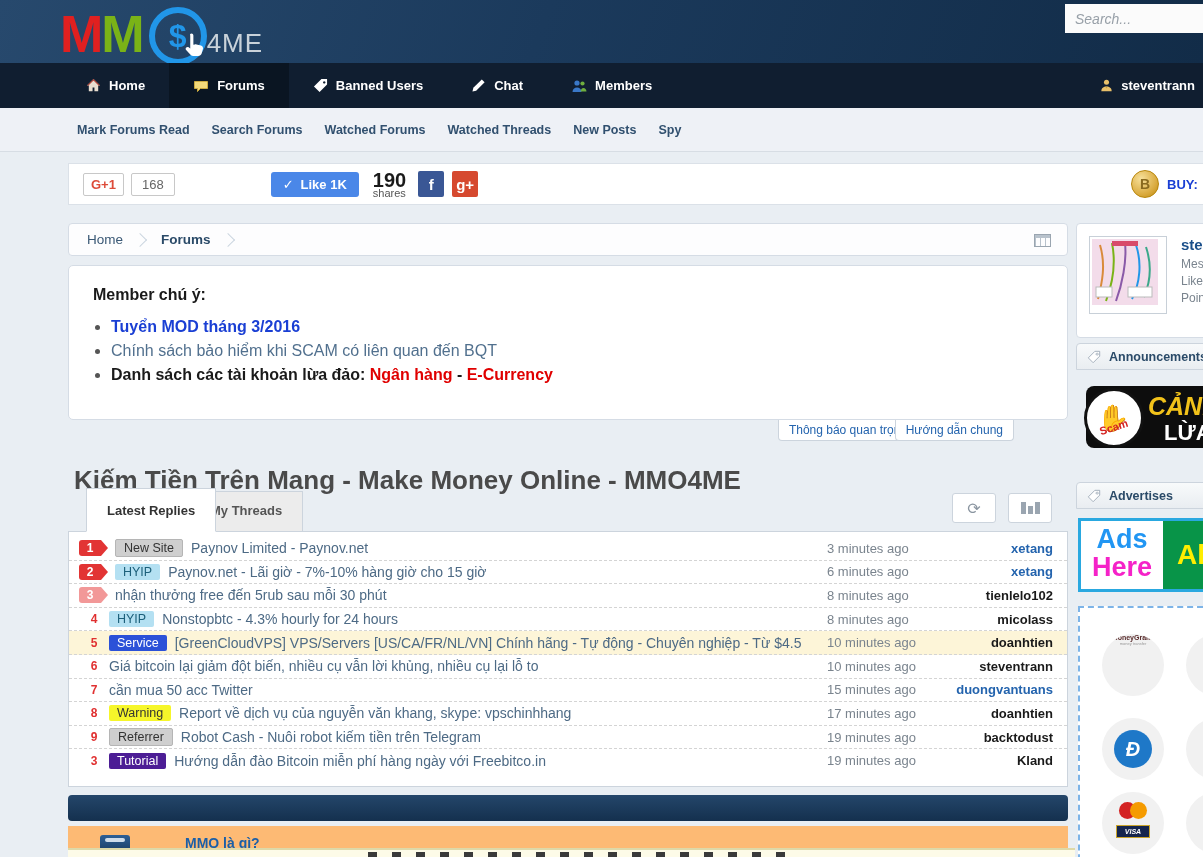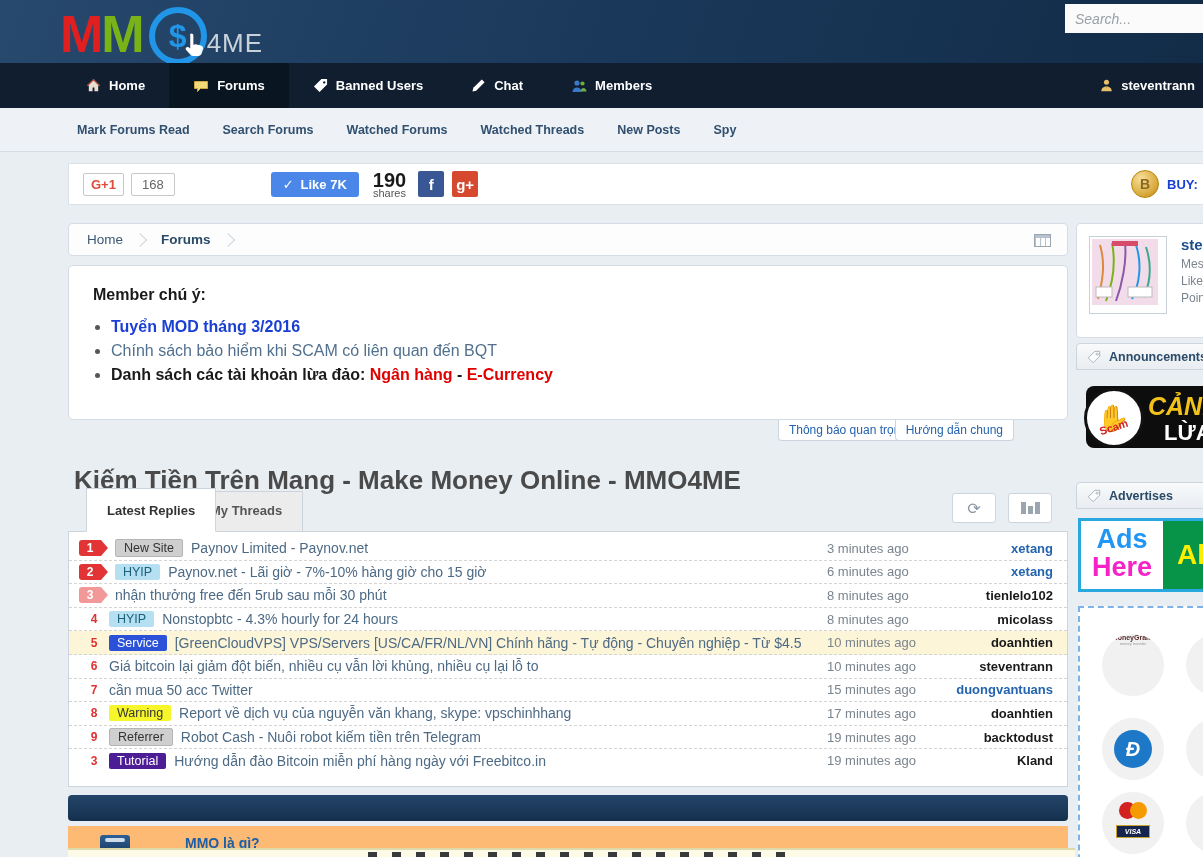--- a/index.html
+++ b/index.html
@@ -25,32 +25,32 @@
   
   .mainnav{position:absolute;left:0;top:63px;width:100%;height:45px;background:#101e30;display:flex;align-items:stretch;}
   .nav-item{display:flex;align-items:center;gap:8px;padding:0 24px;color:#fff;font-size:13px;font-weight:bold;}
   .nav-item:first-child{margin-left:62px;}
   .nav-item.active{background:#0a1522;}
   .nav-user{position:absolute;right:8px;top:0;height:45px;display:flex;align-items:center;gap:7px;
     color:#fff;font-size:13px;font-weight:bold;}
 
   
   .subnav{position:absolute;left:0;top:108px;width:100%;height:44px;background:#eef1f6;border-bottom:1px solid #d7dde4;
-    display:flex;align-items:center;gap:33px;padding-left:77px;box-sizing:border-box;}
+    display:flex;align-items:center;gap:22px;padding-left:77px;box-sizing:border-box;}
   .subnav a{color:#31506f;font-size:12.5px;font-weight:bold;}
 
   
   .socialbar{position:absolute;left:68px;top:163px;width:1175px;height:40px;background:#fff;border:1px solid #dbe1e8;
     display:flex;align-items:center;}
   .gplus{display:flex;align-items:center;margin-left:14px;}
   .gplus .gbtn{border:1px solid #c8c8c8;border-radius:2px;background:#fff;padding:3px 7px;font-size:13px;font-weight:bold;color:#dd4b39;}
   .gplus .gcount{border:1px solid #c8c8c8;border-radius:2px;background:#fff;padding:3px 10px;font-size:13px;color:#666;margin-left:7px;}
   .likebtn{margin-left:96px;background:#4a87e8;border-radius:3px;color:#fff;font-size:13px;font-weight:bold;
     padding:5px 12px;display:flex;align-items:center;gap:7px;}
-  .shares{margin-left:14px;text-align:center;line-height:1;}
+  .shares{margin-left:14px;text-align:left;line-height:1;}
   .shares .n{font-size:20px;font-weight:bold;color:#1a1a1a;}
   .shares .t{font-size:11px;color:#555;margin-top:-2px;}
   .sq{width:26px;height:26px;border-radius:2px;color:#fff;display:flex;align-items:center;justify-content:center;
     font-weight:bold;font-size:15px;}
   .sq.fb{background:#3a5795;margin-left:12px;}
   .sq.gp{background:#d6492f;margin-left:8px;}
   .buy{position:absolute;left:1062px;top:0;height:40px;display:flex;align-items:center;gap:8px;}
   .coin{width:26px;height:26px;border-radius:50%;background:radial-gradient(circle at 35% 30%,#f7e09a,#d9a93c 65%,#b8860b);
     border:1px solid #b8860b;display:flex;align-items:center;justify-content:center;color:#8a6a1f;font-weight:bold;font-size:14px;}
   .buy .blabel{color:#1a3fd4;font-weight:bold;font-size:13px;}
@@ -269,21 +269,21 @@
     <a>Spy</a>
   </div>
 
   <div class="socialbar">
     <span class="gplus">
       <span class="gbtn">G+1</span>
       <span class="gcount">168</span>
     </span>
     <a class="likebtn">
       <span>✓</span>
-      <span>Like 7K</span>
+      <span>Like 1K</span>
     </a>
     <span class="shares">
       <div class="n">190</div>
       <div class="t">shares</div>
     </span>
     <a class="sq fb">f</a>
     <a class="sq gp">g+</a>
     <span class="buy">
       <span class="coin">B</span>
       <span class="blabel">BUY:</span>

